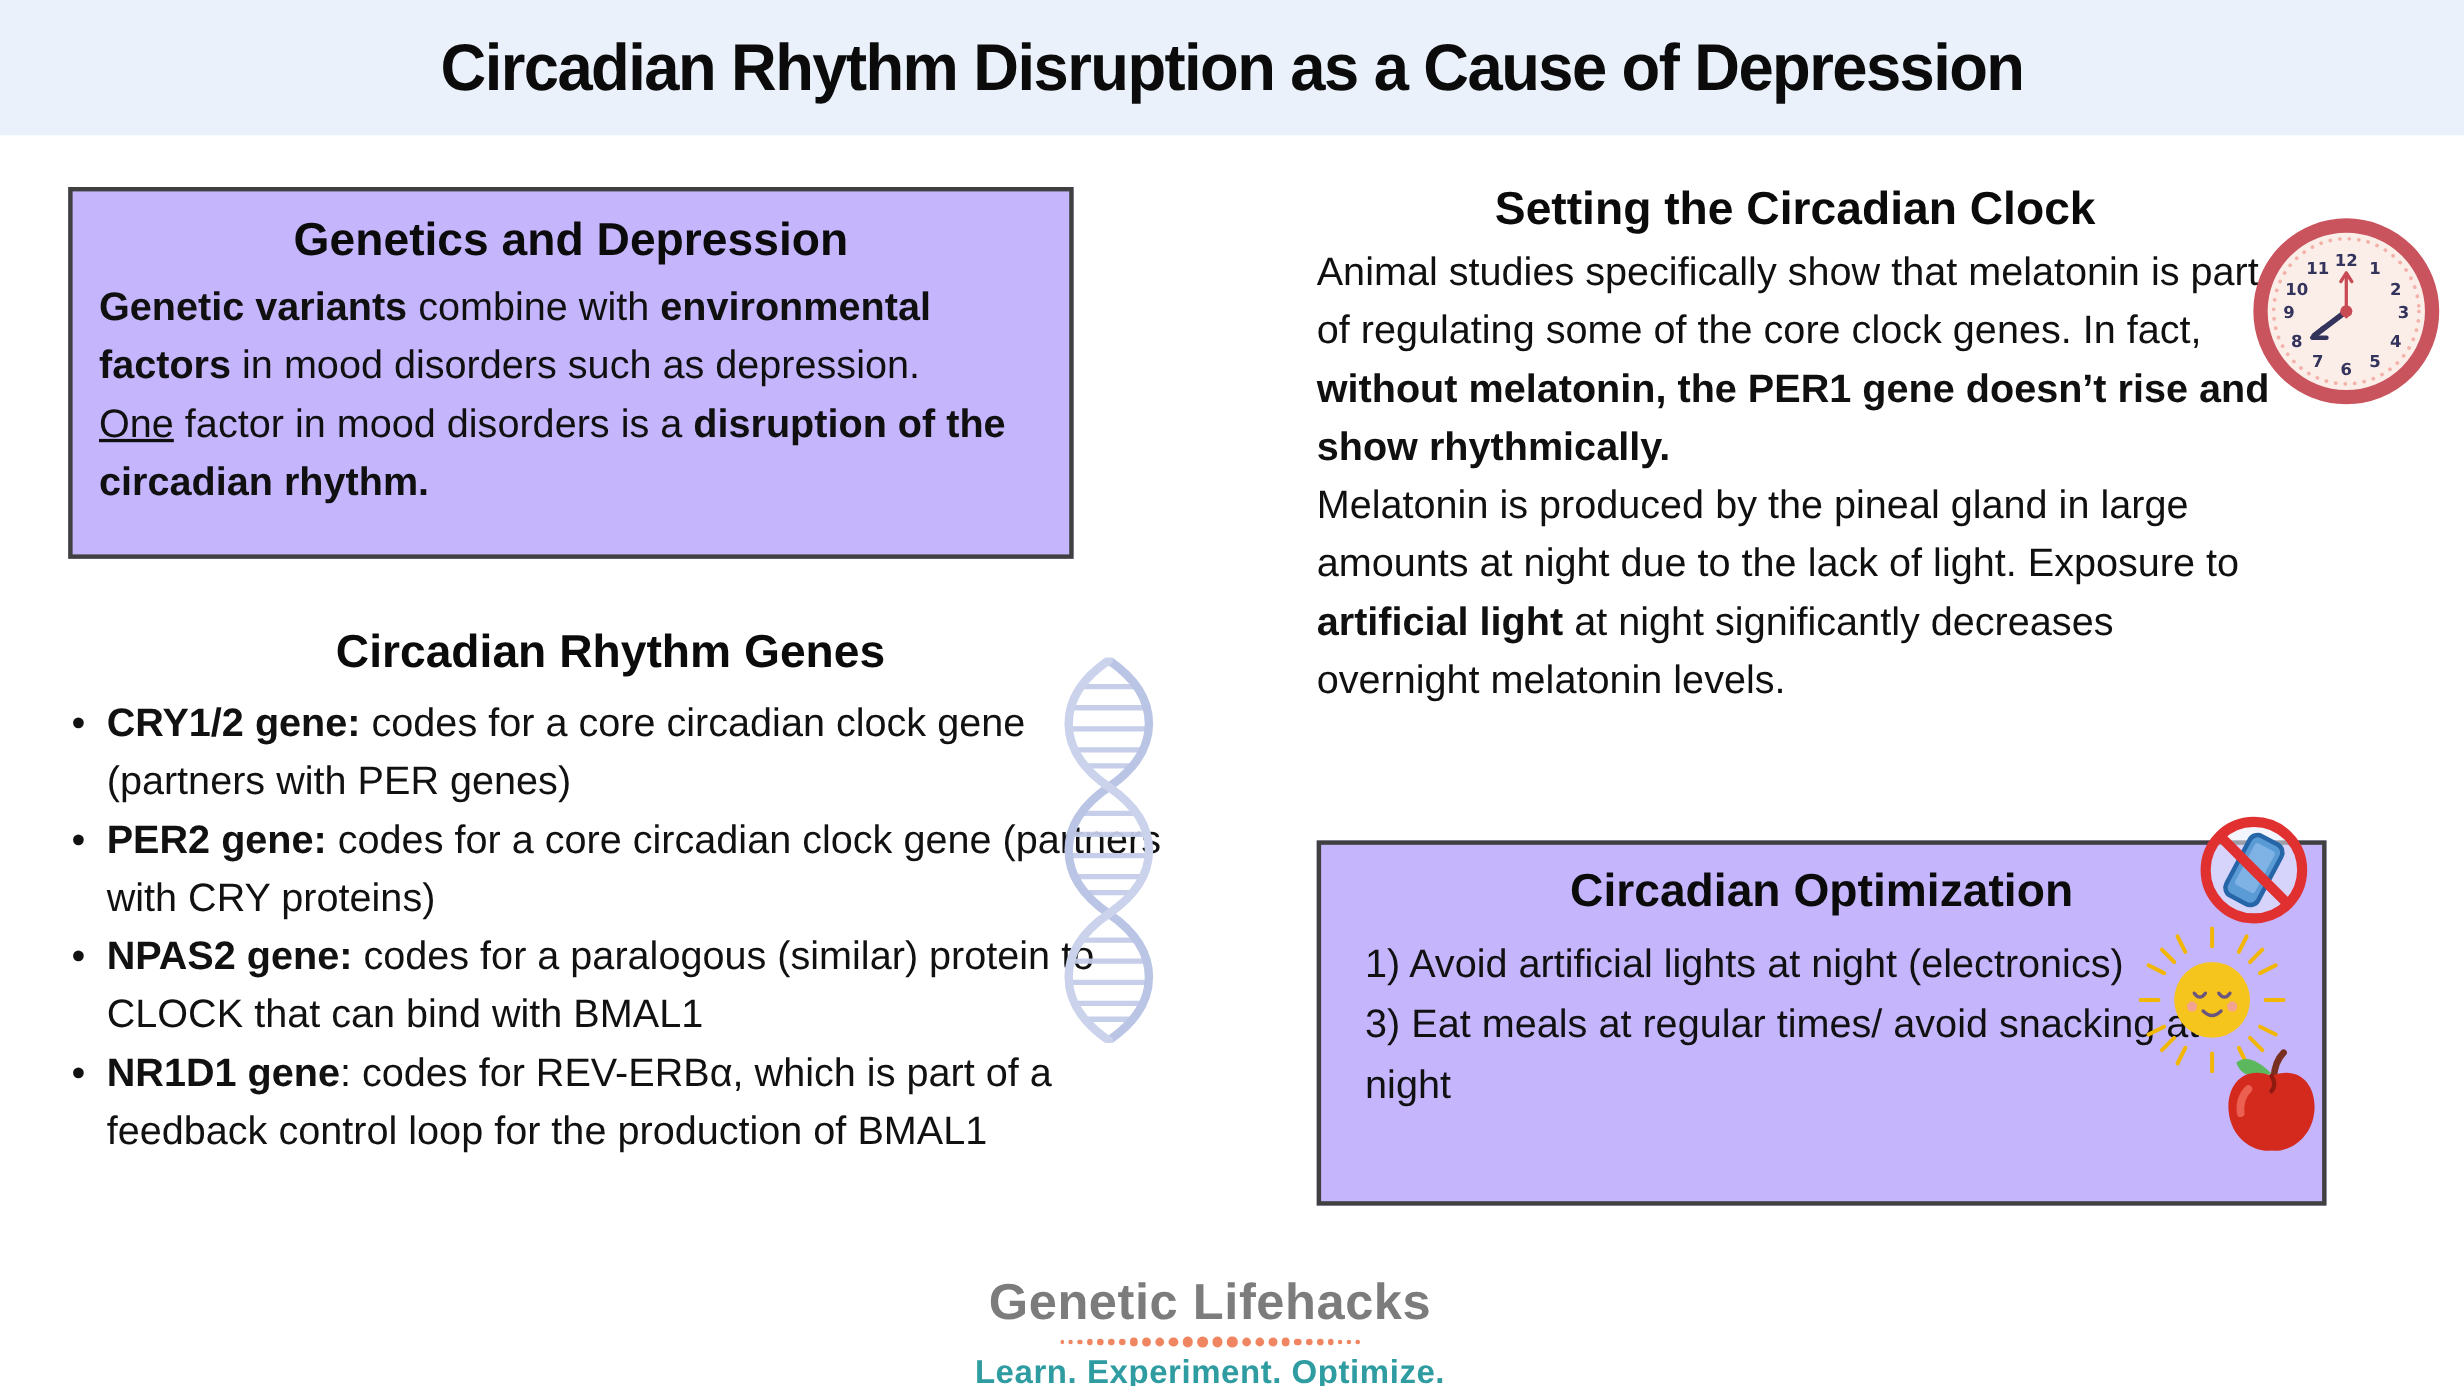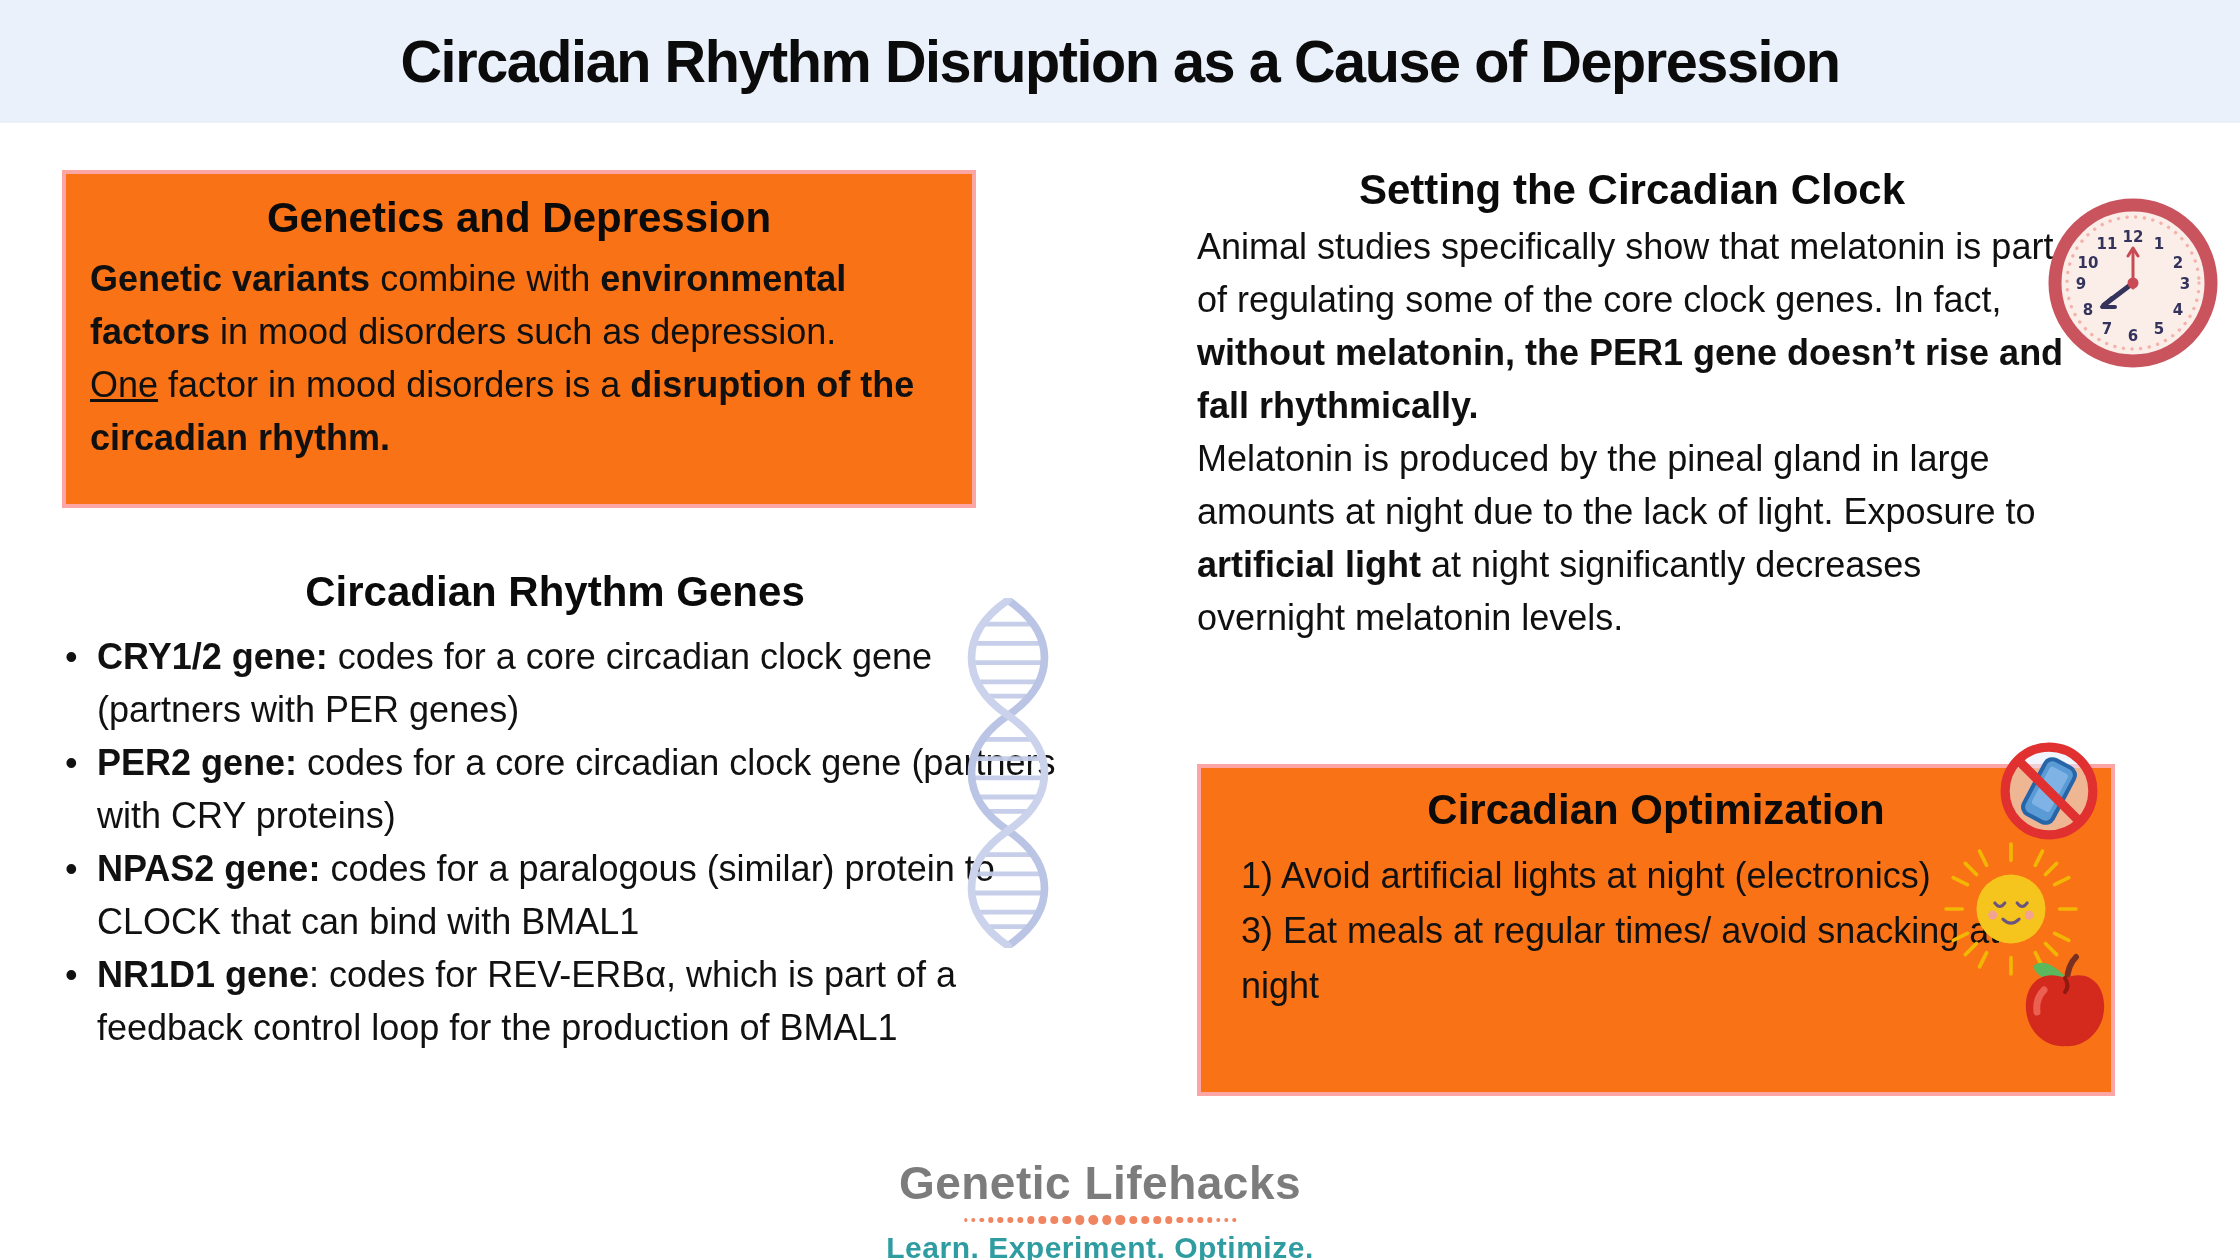--- a/index.html
+++ b/index.html
@@ -12,21 +12,21 @@
   .banner h1{
     margin:0;height:123px;line-height:123px;text-align:center;
     font-size:60px;font-weight:700;letter-spacing:-1.5px;color:#0b0b0b;
     transform:scaleX(.96);transform-origin:center;
   }
   
   .prewrap{white-space:pre-wrap;}
   .h2{font-size:42px;font-weight:700;text-align:center;color:#0b0b0b;margin:0;}
   .body-text{font-size:36px;line-height:53px;color:#101010;}
   
-  .panel{position:absolute;background:#f97316;border:4px solid #fca5a5;box-sizing:border-box;}
+  .panel{position:absolute;background:#c4b5fd;border:4px solid #404040;box-sizing:border-box;}
   .genetics-box{left:62px;top:170px;width:914px;height:338px;padding:16px 24px 0 24px;}
   .genetics-box .h2{margin:4px 0 10px 0;}
   .opt-box{left:1197px;top:723px;width:918px;height:332px;padding:16px 0 0 0;margin-top:41px;}
   .opt-box .h2{margin:2px 0 14px 0;}
   .opt-items{padding:0 30px 0 40px;}
   .opt-items div{font-size:36px;line-height:55px;}
   
   .genes{position:absolute;left:45px;top:568px;width:1020px;}
   .genes .h2{margin:0 0 14px 0;}
   .genes ul{list-style:none;margin:0;padding:0;}
@@ -96,21 +96,21 @@
       <g stroke-width="8">
         <path d="M50,0 C72,15 88,35 88,60 C88,85 72,105 50,120 C28,135 12,155 12,180 C12,205 28,225 50,240 C72,255 88,275 88,300 C88,325 72,345 50,360" stroke="#BAC4E4"></path>
         <path d="M50,0 C28,15 12,35 12,60 C12,85 28,105 50,120 C72,135 88,155 88,180 C88,205 72,225 50,240 C28,255 12,275 12,300 C12,325 28,345 50,360" stroke="#CBD3EC"></path>
       </g>
     </g>
   </svg>
 </div>
 
 <div class="right-col">
   <h2 class="h2">Setting the Circadian Clock</h2>
-  <div class="body-text"><span>Animal studies specifically show that melatonin is part of regulating some of the core clock genes. In fact, </span><span style="font-weight: 700;">without melatonin, the PER1 gene doesn’t rise and fall rhythmically.</span></div>
+  <div class="body-text"><span>Animal studies specifically show that melatonin is part of regulating some of the core clock genes. In fact, </span><span style="font-weight: 700;">without melatonin, the PER1 gene doesn’t rise and show rhythmically.</span></div>
   <div class="body-text"><span>Melatonin is produced by the pineal gland in large amounts at night due to the </span><span style="font-weight: 400;">lack of light.</span><span> Exposure to </span><span style="font-weight: 700;">artificial light</span><span> at night significantly decreases overnight melatonin levels.</span></div>
 </div>
 
 <div class="clock">
   <svg width="170" height="170" viewBox="0 0 170 170">
     <circle cx="85" cy="85" r="78" fill="#FBEEE9" stroke="#C9545E" stroke-width="13"></circle>
     <circle cx="85" cy="85" r="66" fill="none" stroke="#F3B3AB" stroke-width="3.4" stroke-dasharray="0.1 8.6" stroke-linecap="round"></circle>
     <g text-anchor="middle">
       <text class="clock-num" x="85" y="44">12</text>
       <text class="clock-num" x="111" y="51">1</text>

